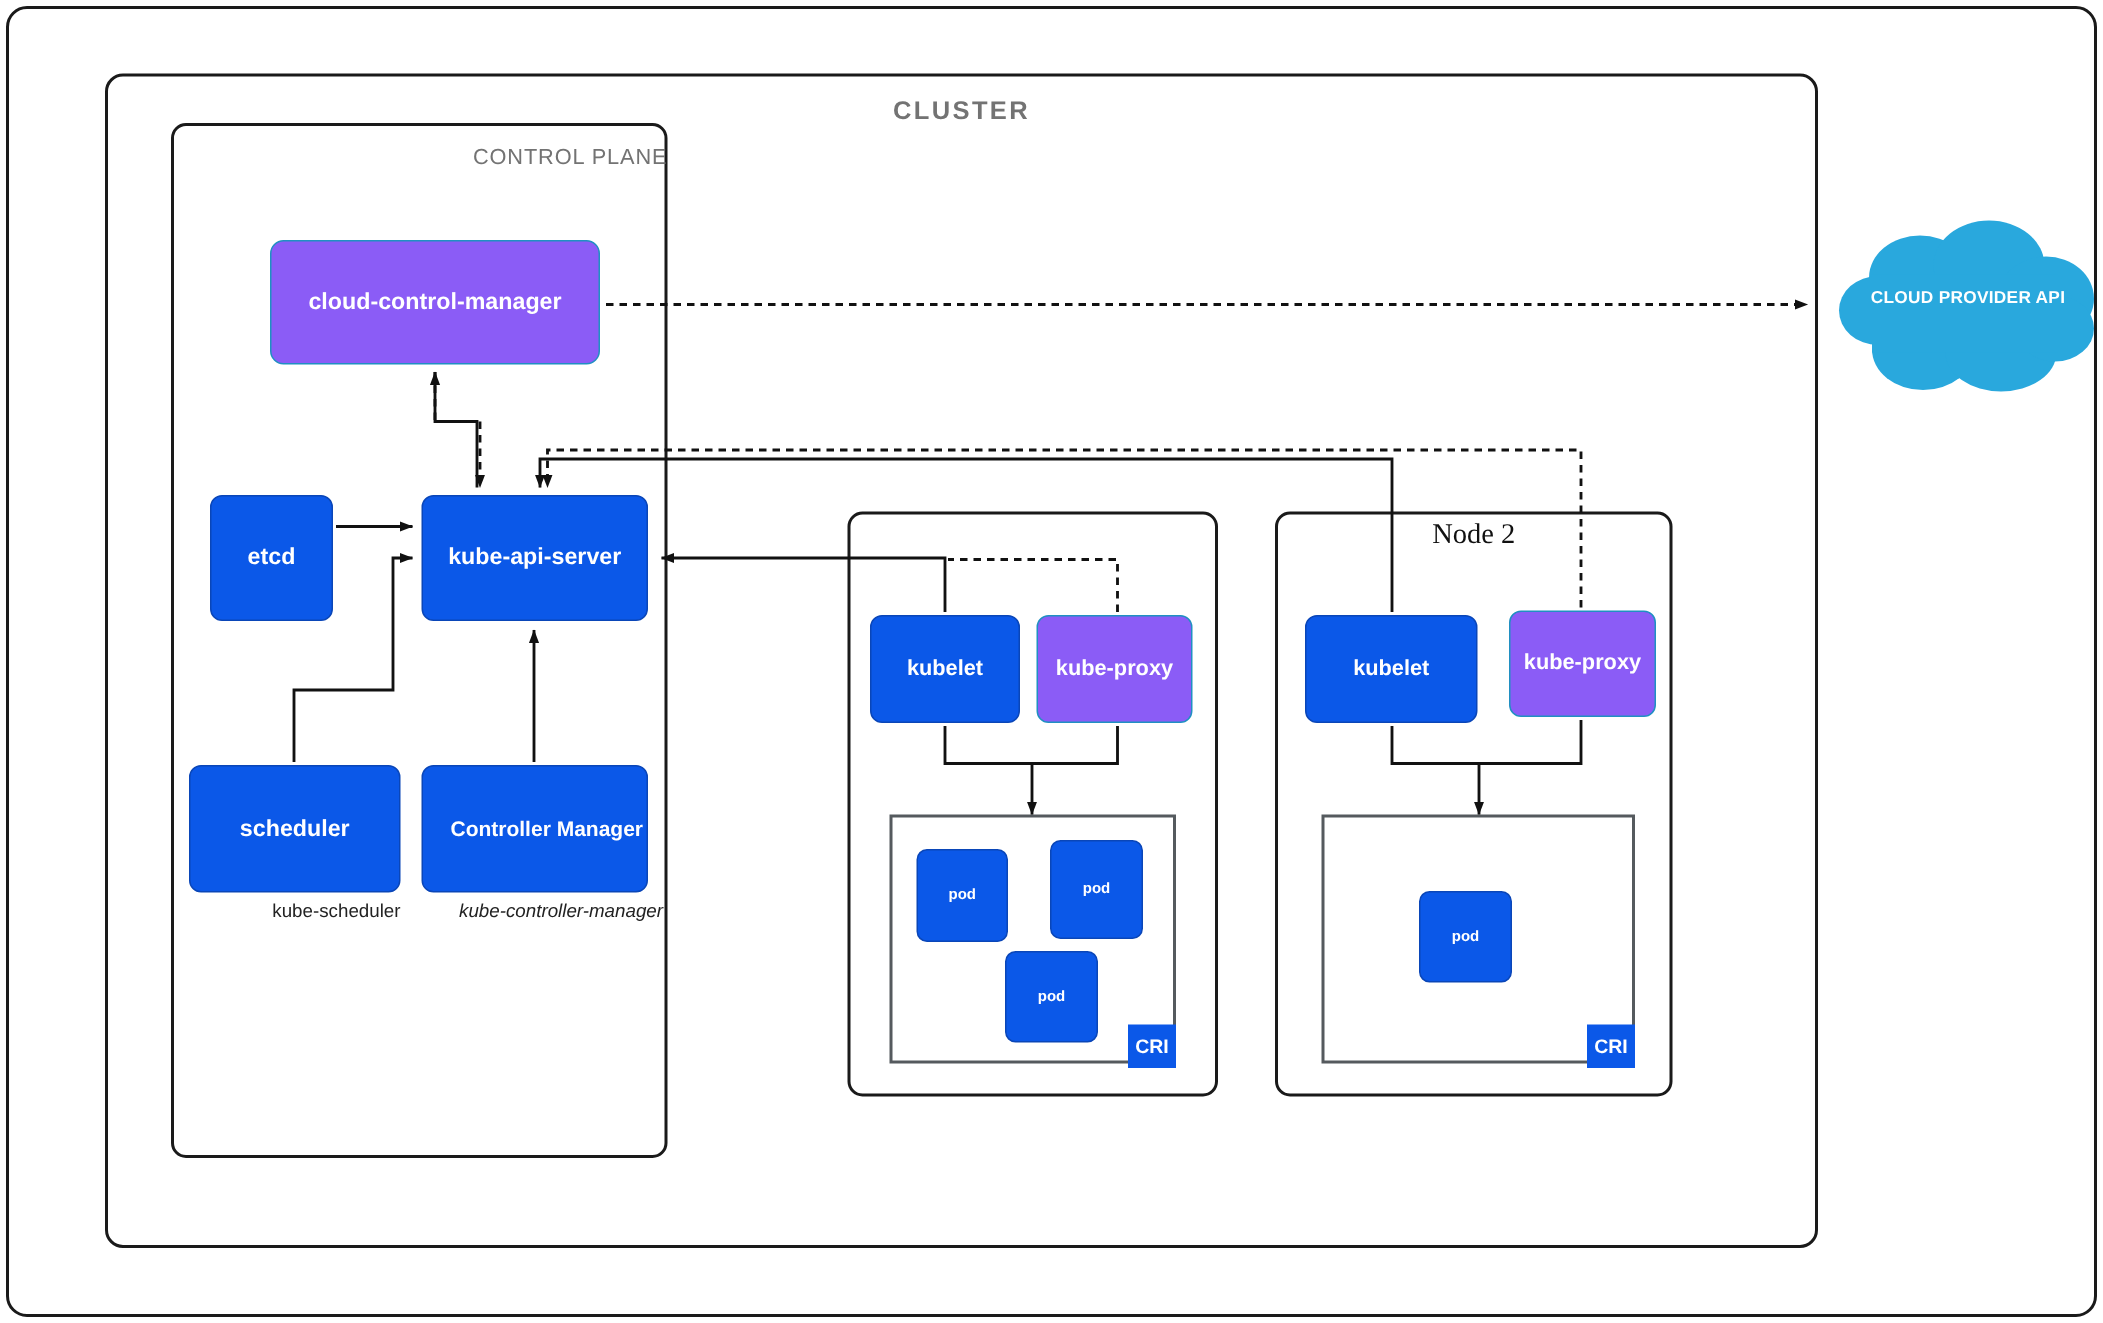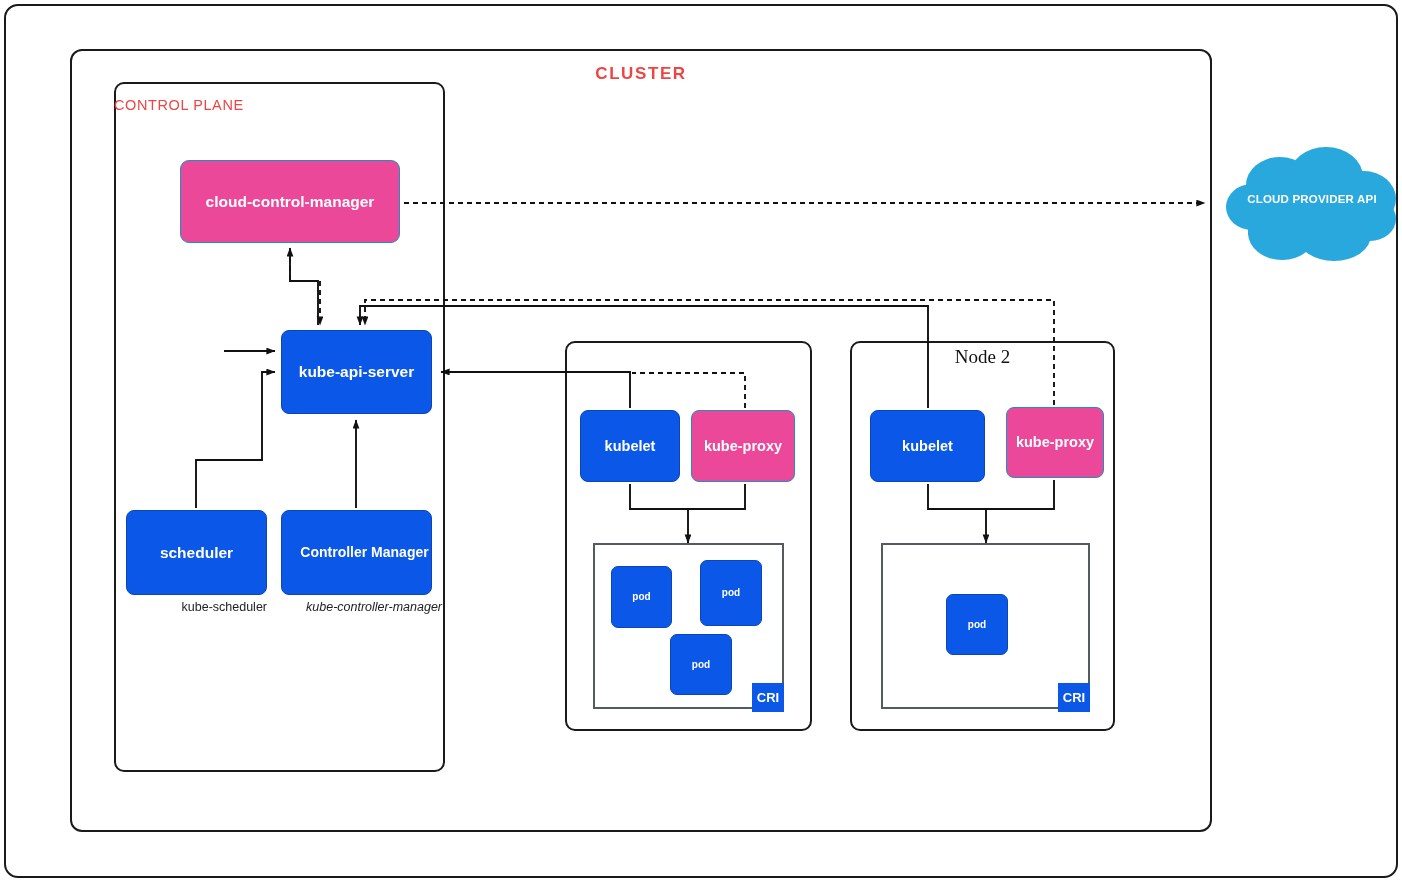--- a/index.html
+++ b/index.html
@@ -70,35 +70,35 @@
     background: #ffffff;
     z-index: 4;
   }
   .container-1 { left: 593px; top: 543px; width: 191px; height: 166px; }
   .container-2 { left: 881px; top: 543px; width: 209px; height: 166px; }
 
   
   .frame-title {
     position: absolute;
     z-index: 6;
-    color: #ef4444;
+    color: #737373;
     white-space: nowrap;
   }
   .title-cluster {
     left: 0; top: 64px;
     width: 1282px;
     text-align: center;
     font-size: 17px;
     font-weight: bold;
     letter-spacing: 1.6px;
   }
   .title-control-plane {
     left: 114px; top: 97px;
     width: 331px;
-    text-align: left;
+    text-align: right;
     font-size: 14.5px;
     font-weight: normal;
     letter-spacing: 0.6px;
   }
   .title-node {
     position: absolute;
     z-index: 6;
     text-align: center;
     font-family: "Liberation Serif", serif;
     font-size: 19px;
@@ -120,21 +120,21 @@
     font-weight: bold;
     border-radius: 8px;
     z-index: 7;
     line-height: 1.15;
   }
   .fill-dark {
     background: #0b58e8;
     border: 1.5px solid #0a46b8;
   }
   .fill-light {
-    background: #ec4899;
+    background: #8b5cf6;
     border: 1.5px solid #2090c2;
   }
 
   .b-ccm      { left: 180px; top: 160px; width: 220px; height: 83px;  font-size: 15.5px; border-radius: 9px; }
   .b-etcd     { left: 140px; top: 330px; width: 82px;  height: 84px;  font-size: 15.5px; }
   .b-api      { left: 281px; top: 330px; width: 151px; height: 84px;  font-size: 15.5px; }
   .b-sched    { left: 126px; top: 510px; width: 141px; height: 85px;  font-size: 15.5px; }
   .b-ctrlmgr  { left: 281px; top: 510px; width: 151px; height: 85px;  font-size: 14px; padding-left: 16px;   }
 
   .b-kubelet1 { left: 580px; top: 410px; width: 100px; height: 72px;  font-size: 14.5px; }
@@ -248,20 +248,21 @@
   <div class="frame frame-control-plane"></div>
   <div class="frame-node frame-node-1"></div>
   <div class="frame-node frame-node-2"></div>
 
   <div class="frame-title title-cluster">CLUSTER</div>
   <div class="frame-title title-control-plane">CONTROL PLANE</div>
   <div class="title-node title-node-2">Node 2</div>
 
   <div class="node-box fill-light b-ccm">cloud-control-manager</div>
 
+  <div class="node-box fill-dark b-etcd">etcd</div>
 
   <div class="node-box fill-dark b-api">kube-api-server</div>
 
   <div class="node-box fill-dark b-sched">scheduler</div>
 
   <div class="node-box fill-dark b-ctrlmgr">Controller Manager</div>
 
   <div class="sub-label sub-sched">kube-scheduler</div>
   <div class="sub-label sub-ctrlmgr">kube-controller-manager</div>
 

